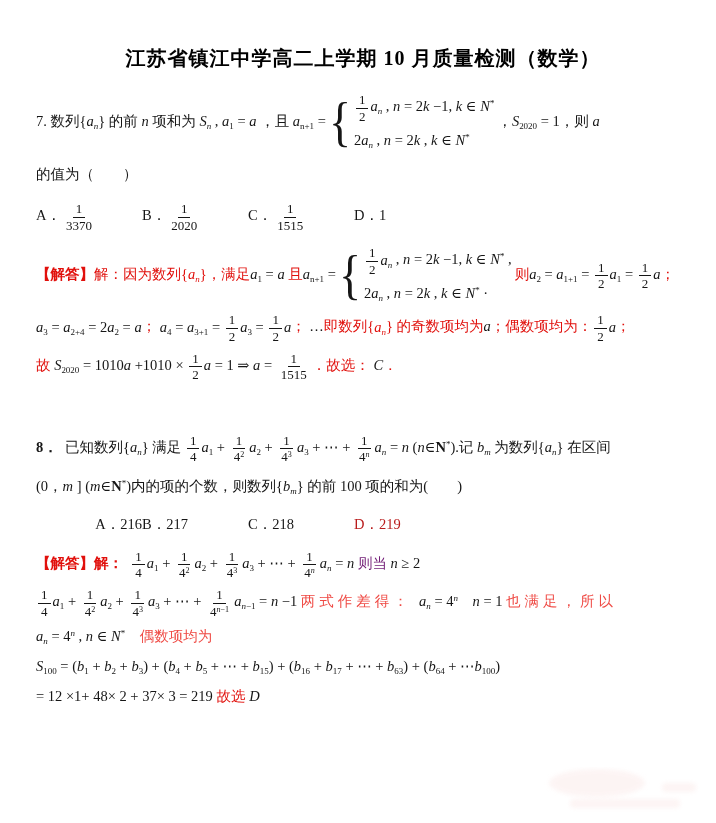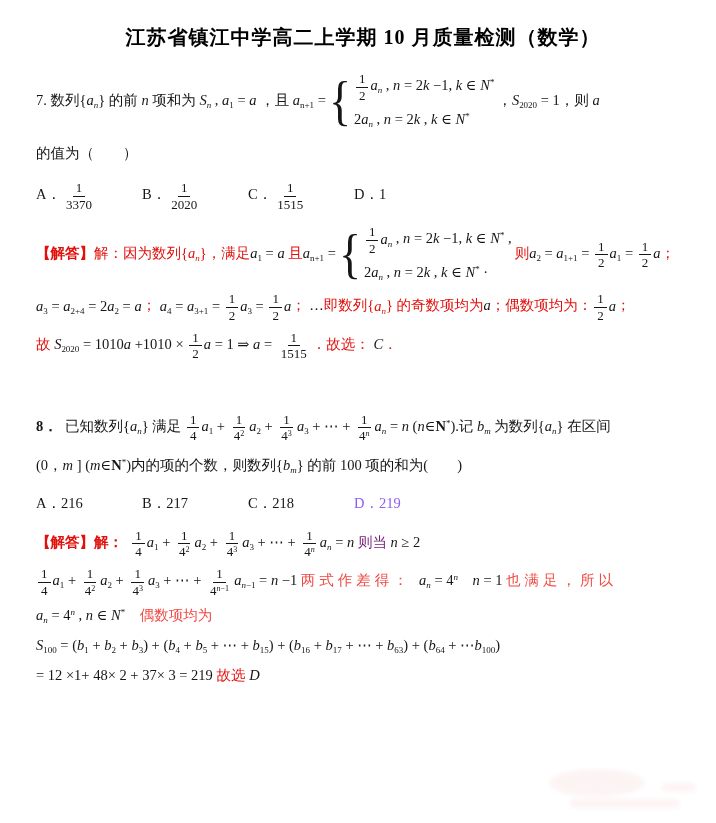--- a/index.html
+++ b/index.html
@@ -1,21 +1,21 @@
 <!DOCTYPE html>
 <html><head>
 <meta charset="utf-8">
 <style>
   html,body{margin:0;padding:0;}
   body{
     width:716px;height:823px;background:#ffffff;position:relative;overflow:hidden;
     font-family:"Liberation Serif","DejaVu Serif",serif;
     font-size:14.5px;color:#161616;
   }
-  .doc{padding:16px 26px 0 36px;}
+  .doc{padding:16px 26px 0 36px;margin-top:21px;}
   h1.title{
     text-align:center;font-size:20px;font-weight:700;letter-spacing:1px;
     margin:8px 0 20px 0;color:#000;
   }
   .line{margin:9px 0;line-height:1.65;white-space:nowrap;}
   .stem .line{margin:10px 0;}
   .solution .line{margin:6px 0;}
   .options .line{margin:14px 0 12px 0;}
   .opt{display:inline-block;min-width:106px;}
   .b{font-weight:700;}
@@ -118,21 +118,21 @@
             </span><i>a</i><sub>2</sub> + <span class="fr">
               <b>1</b>
               <b>4<sup>3</sup></b>
             </span><i>a</i><sub>3</sub> + ⋯ + <span class="fr">
               <b>1</b>
               <b>4<sup><i>n</i></sup></b>
             </span><i>a<sub>n</sub></i> = <i>n</i> (<i>n</i>∈<b>N</b><sup>*</sup>).记 <i>b<sub>m</sub></i> 为数列{<i>a<sub>n</sub></i>} 在区间</span></div>
         <div class="line"><span class="seg" style="color: rgb(22, 22, 22);">(0，<i>m</i> ] (<i>m</i>∈<b>N</b><sup>*</sup>)内的项的个数，则数列{<i>b<sub>m</sub></i>} 的前 100 项的和为(  )</span></div>
       </div>
     <div class="options">
-        <div class="line"><span class="seg opt" style="color: rgb(22, 22, 22);">A．216</span><span class="seg opt" style="color: rgb(22, 22, 22);">B．217</span><span class="seg opt" style="color: rgb(22, 22, 22);">C．218</span><span class="seg opt" style="color: #8b5cf6;">D．219</span></div>
+        <div class="line"><span class="seg opt" style="color: rgb(22, 22, 22); text-align: right;">A．216</span><span class="seg opt" style="color: rgb(22, 22, 22);">B．217</span><span class="seg opt" style="color: rgb(22, 22, 22);">C．218</span><span class="seg opt" style="color: #b91c1c;">D．219</span></div>
       </div>
     <div class="solution">
         <div class="line"><span class="seg b" style="color: rgb(225, 16, 12);">【解答】解： </span><span class="seg" style="color: rgb(22, 22, 22);"><span class="fr">
               <b>1</b>
               <b>4</b>
             </span><i>a</i><sub>1</sub> + <span class="fr">
               <b>1</b>
               <b>4<sup>2</sup></b>
             </span><i>a</i><sub>2</sub> + <span class="fr">
               <b>1</b>

